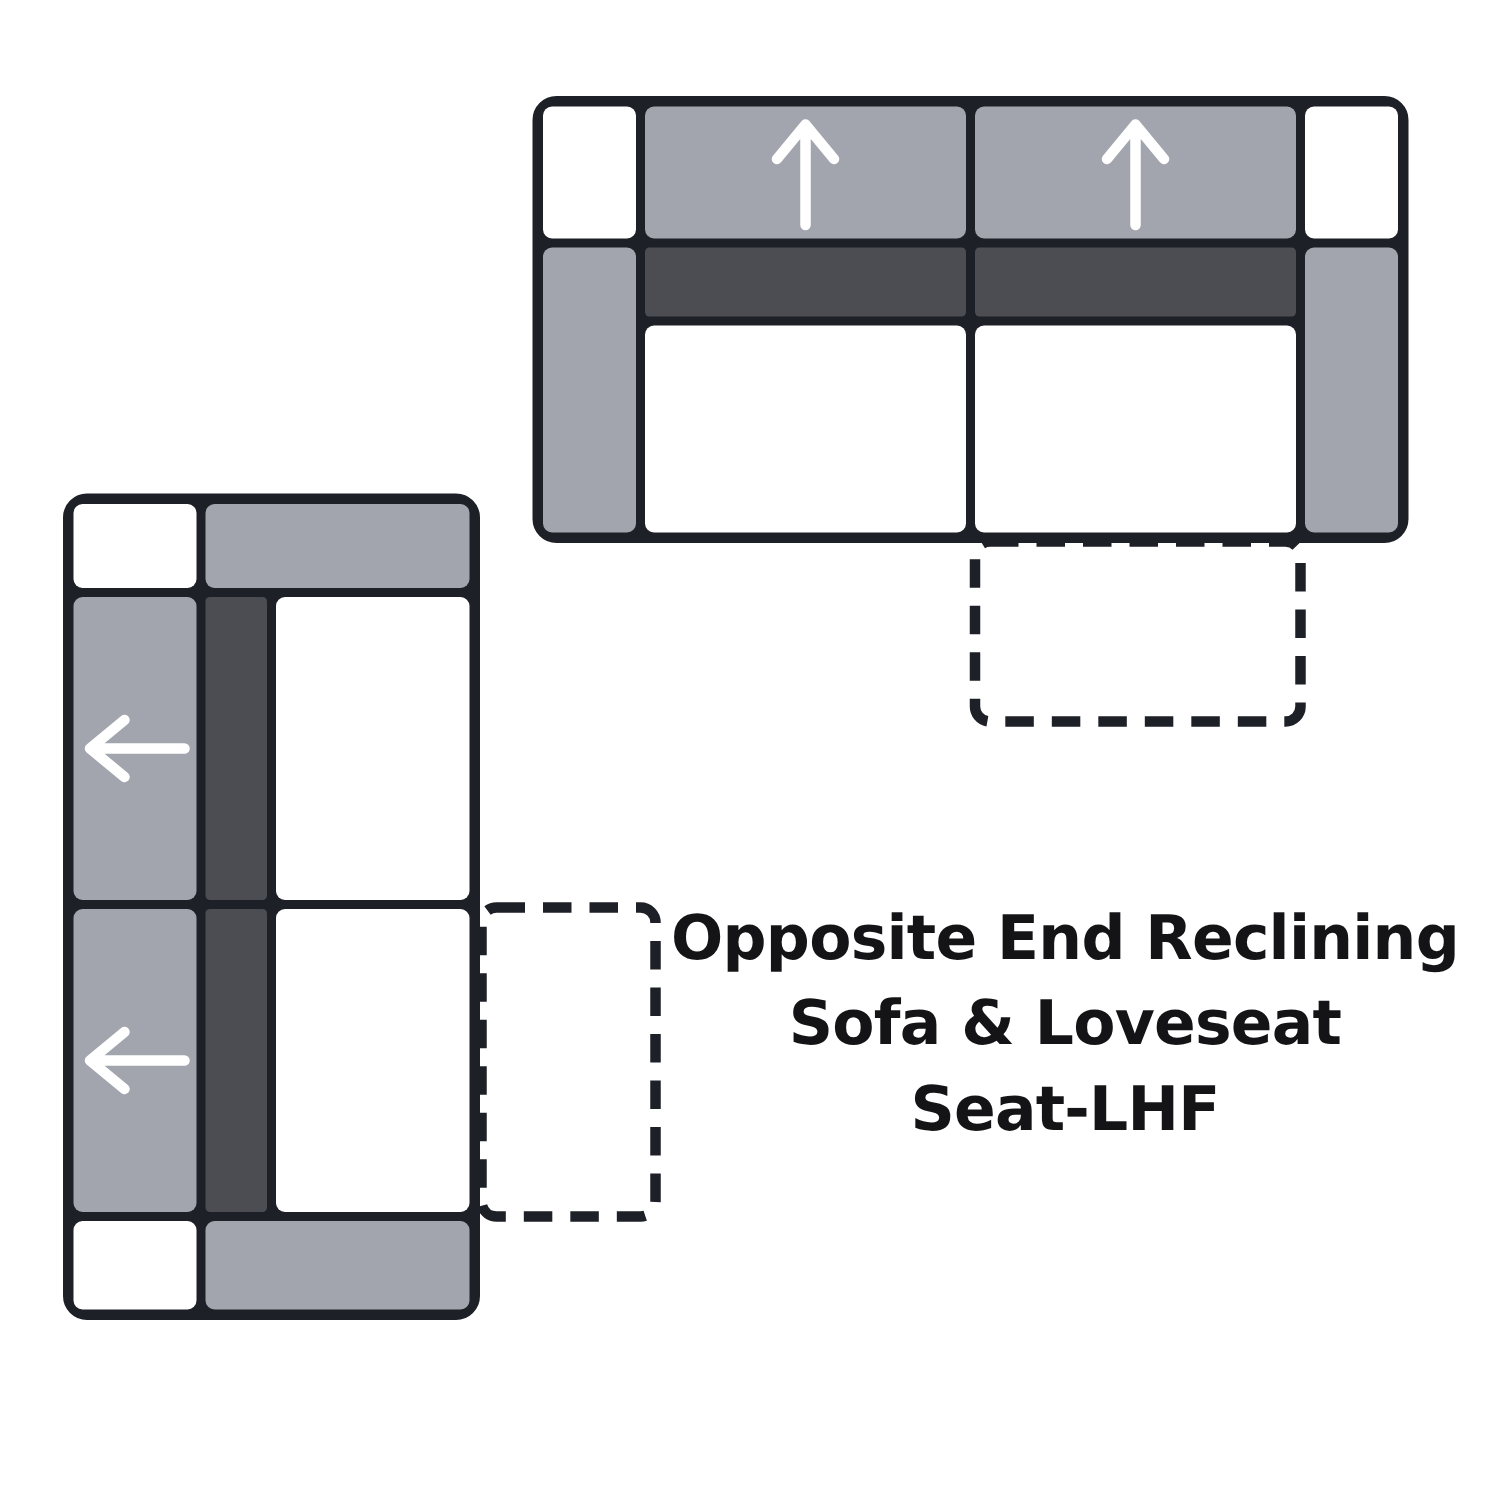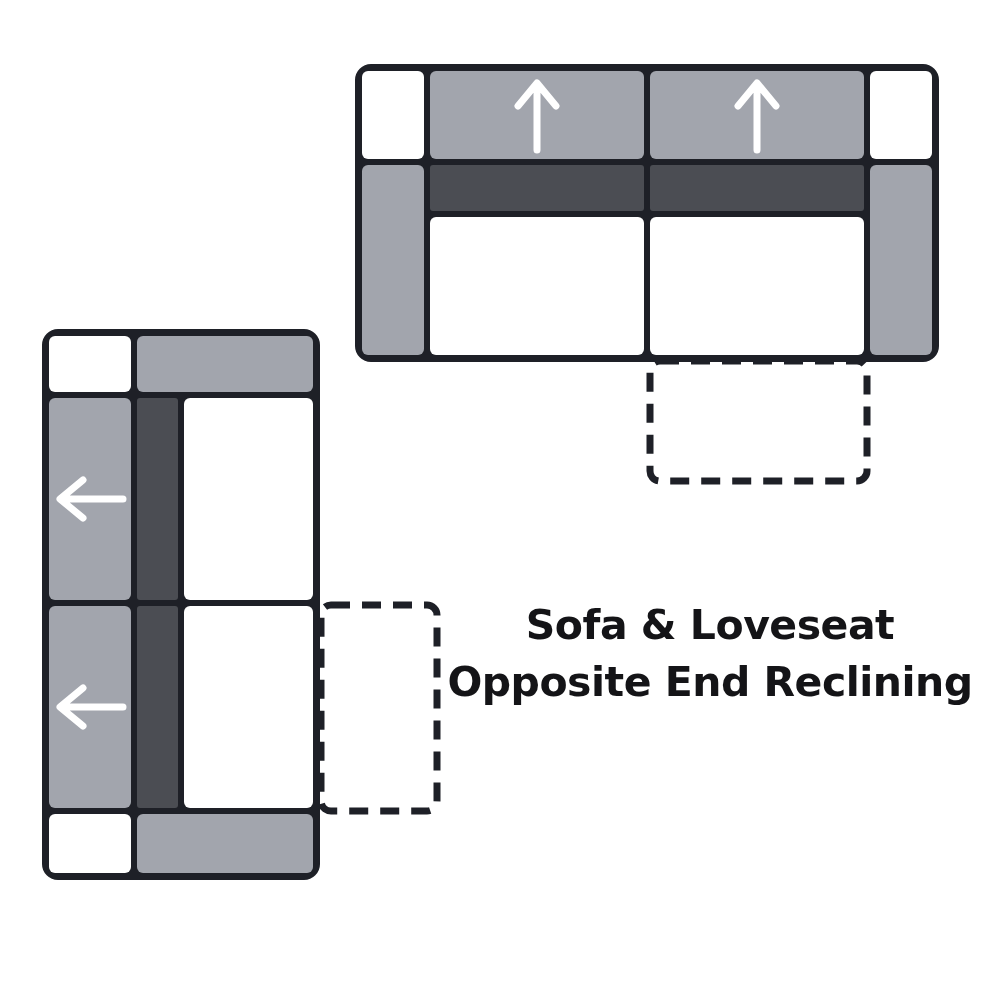--- a/index.html
+++ b/index.html
@@ -139,17 +139,18 @@
 
     <div class="blk white corner-b"></div>
     <div class="blk gray arm-b"></div>
   </div>
 
   <svg class="dashed-box loveseat-foot" width="124" height="214" viewBox="0 0 124 214" fill="none">
     <rect x="4" y="4" width="116" height="206" rx="10" stroke="var(--outline)" stroke-width="7" stroke-dasharray="19 12"></rect>
   </svg>
 
   <div class="caption">
+    <div>Opposite End Reclining</div>
     <div>Sofa &amp; Loveseat</div>
-    <div>Opposite End Reclining</div>
+    <div>Seat-LHF</div>
   </div>
 
 </div>
 
 </body></html>

